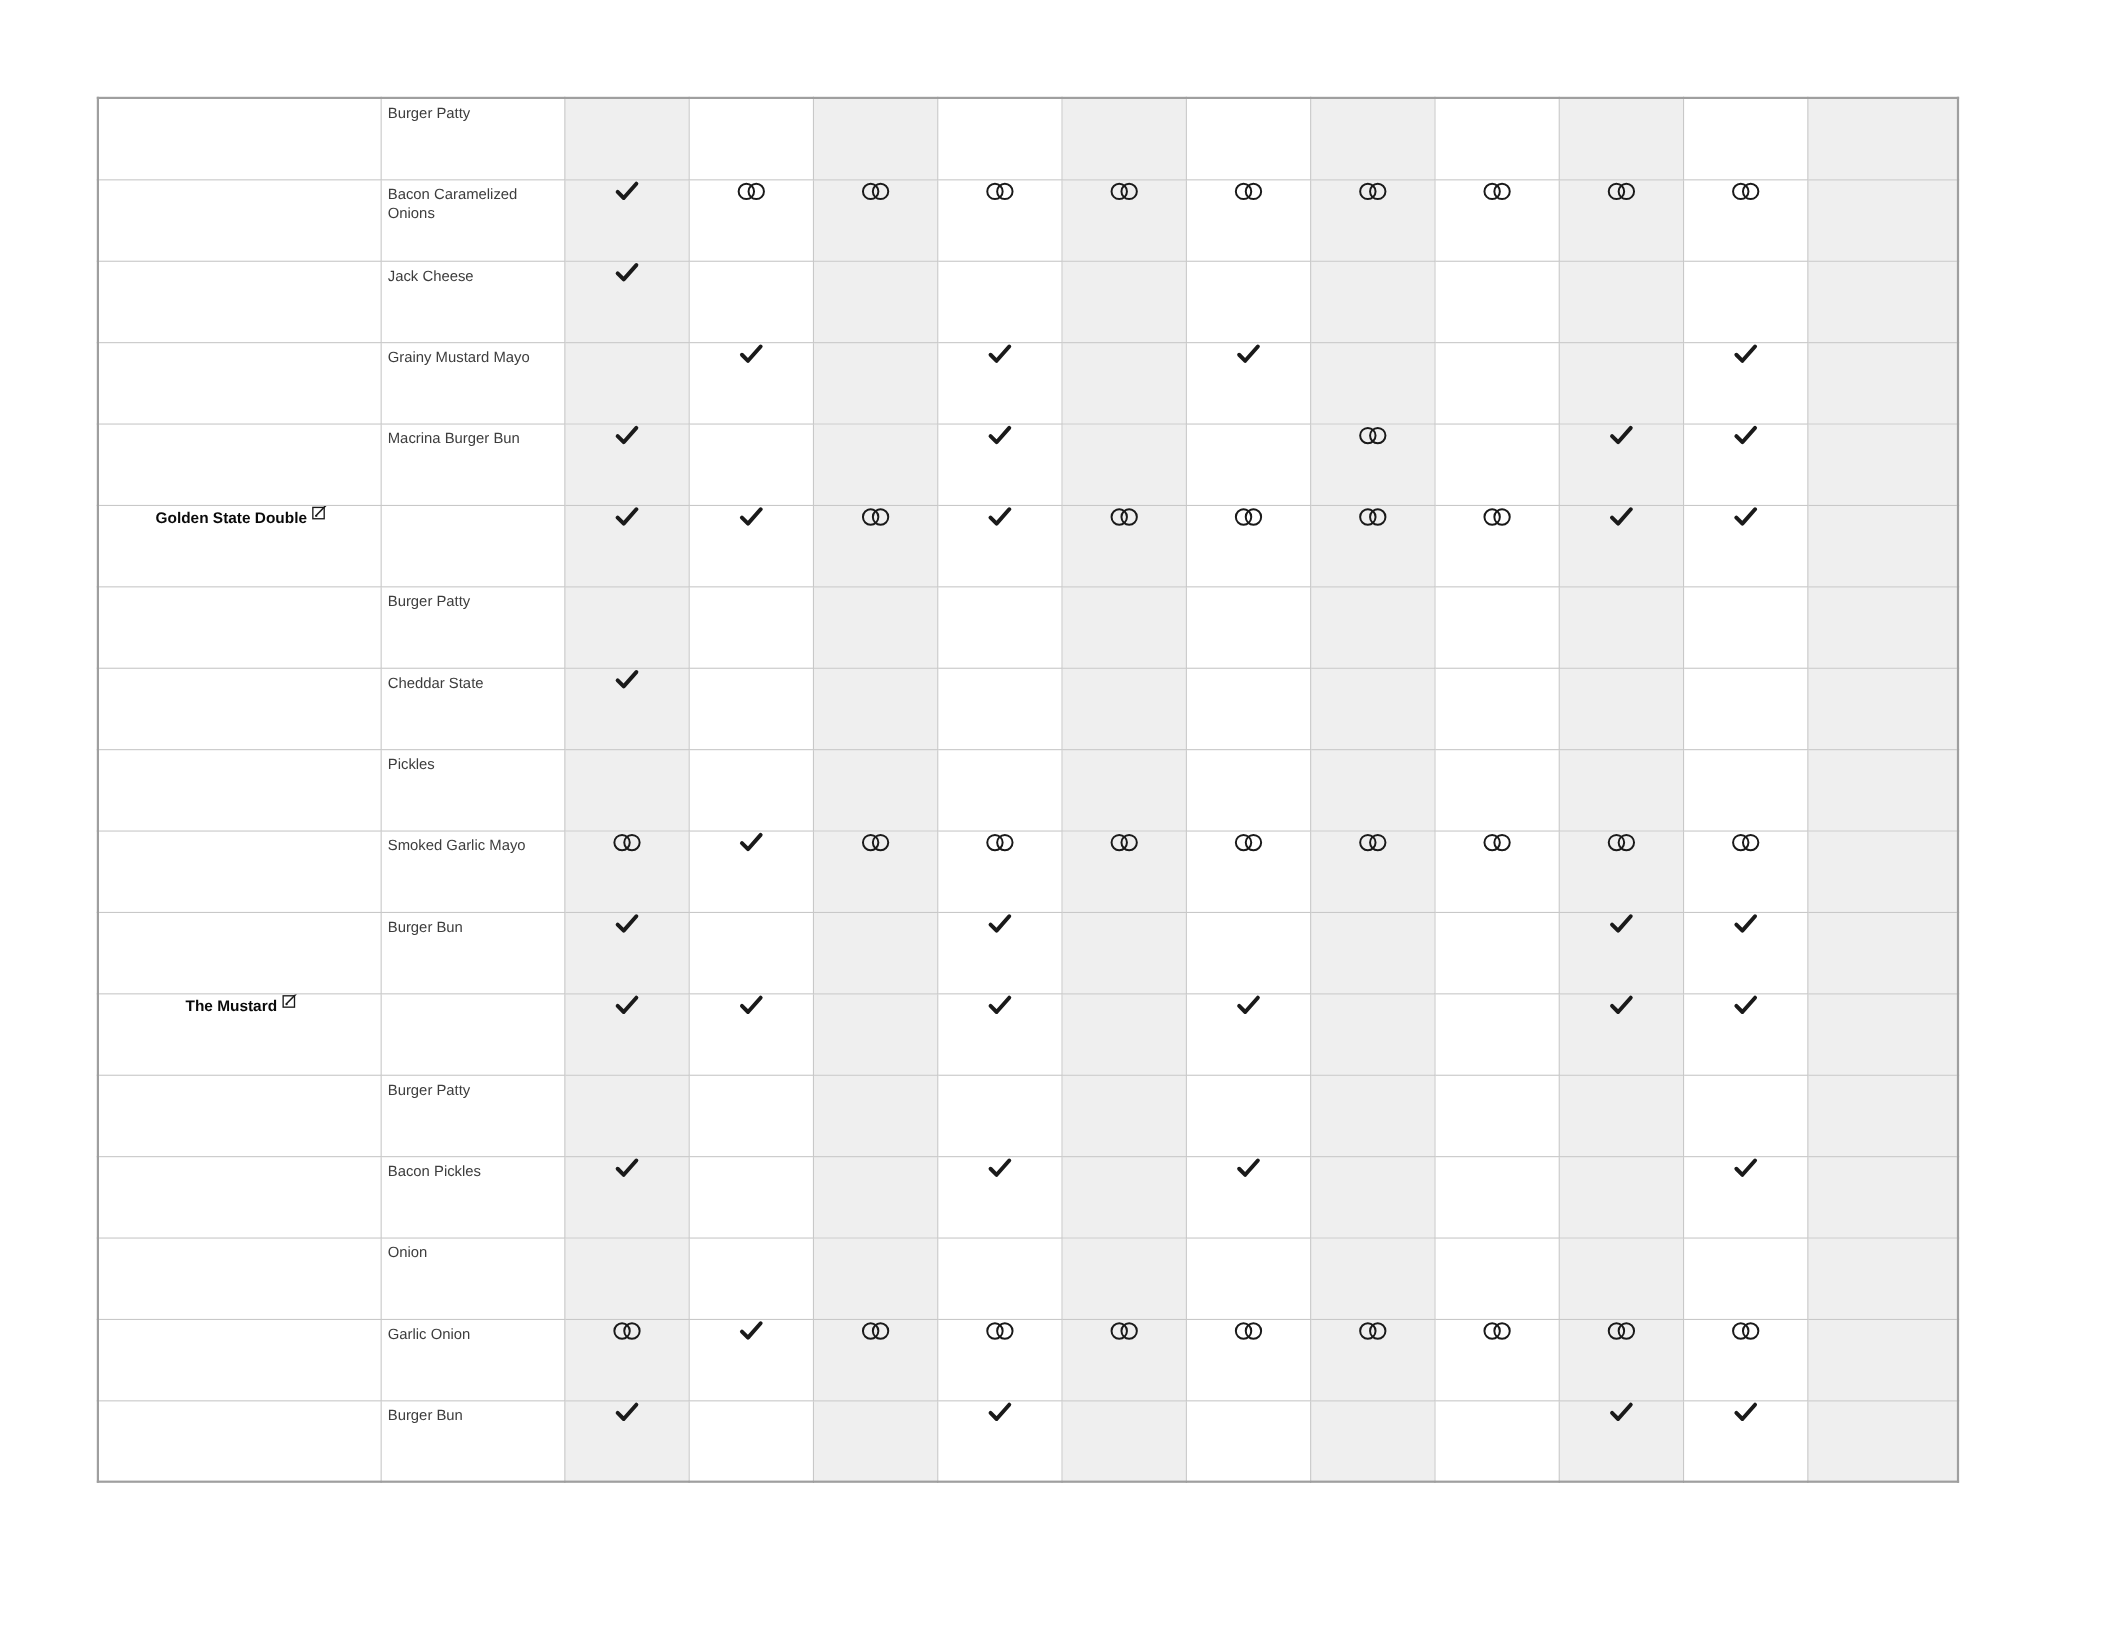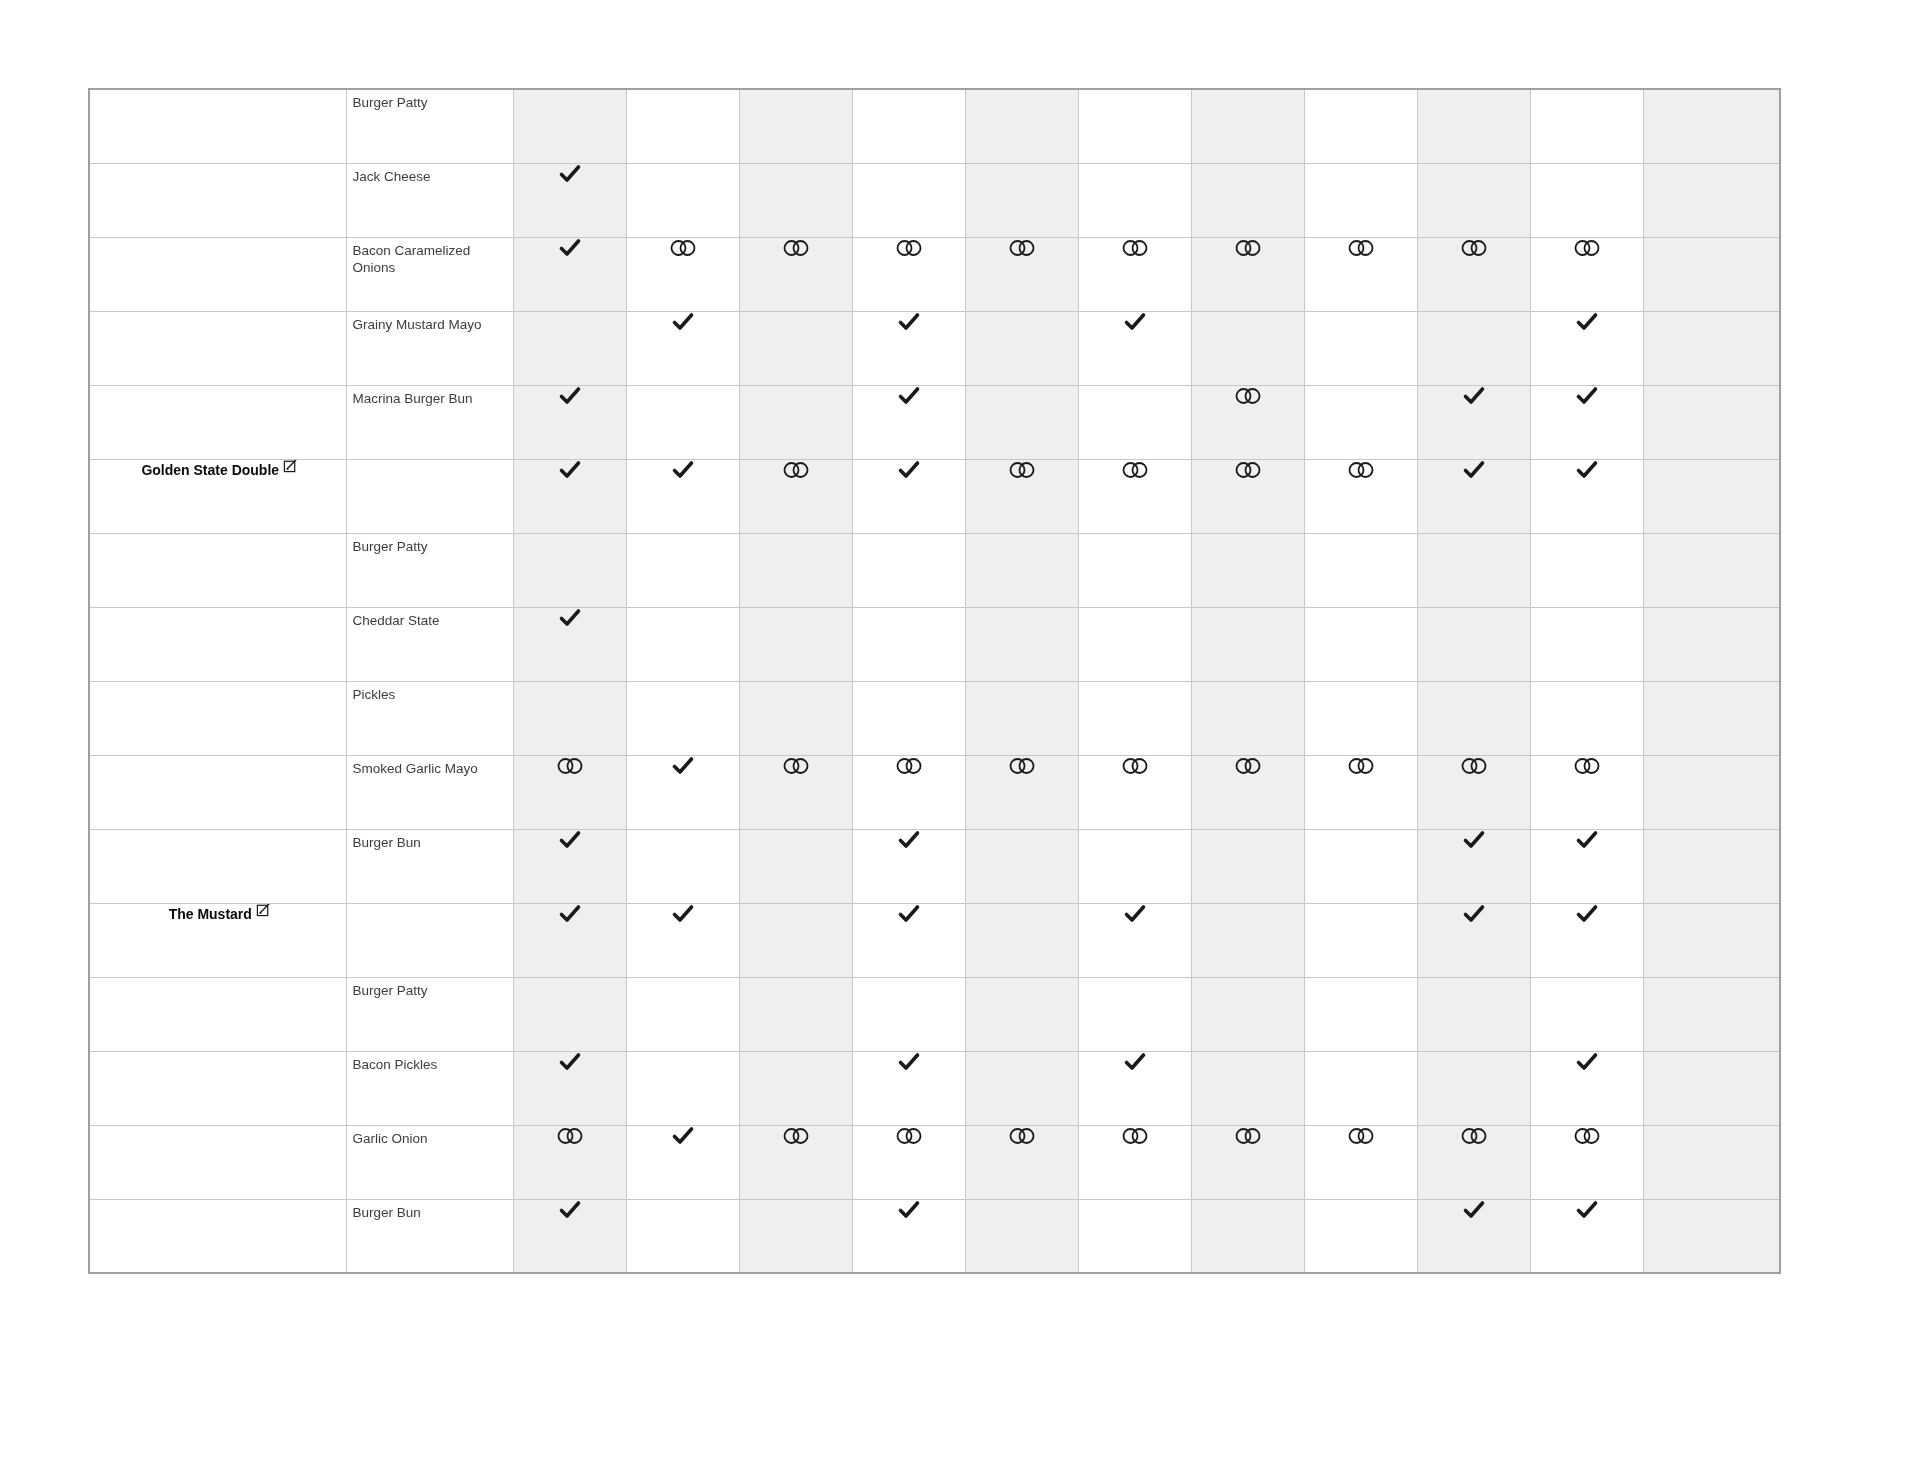--- a/index.html
+++ b/index.html
@@ -96,77 +96,77 @@
           <td class="mark-cell stripe"></td>
           <td class="mark-cell"></td>
           <td class="mark-cell stripe"></td>
           <td class="mark-cell"></td>
           <td class="mark-cell stripe"></td>
           <td class="mark-cell"></td>
           <td class="mark-cell stripe"></td>
         </tr>
         <tr>
           <td class="name-cell"></td>
+          <td class="ingredient-cell"><span>Bacon Caramelized Onions</span></td>
+          <td class="mark-cell stripe"><svg class="mark" width="24" height="19" viewBox="0 0 24 19">
+              <polyline points="3.5,10.5 9,16 20.5,3" fill="none" stroke="#1a1a1a" stroke-width="3.6" stroke-linecap="round" stroke-linejoin="round"></polyline>
+            </svg></td>
+          <td class="mark-cell"><svg class="mark" width="32" height="20" viewBox="0 0 32 20">
+              <circle cx="11.5" cy="10" r="7" fill="none" stroke="#1a1a1a" stroke-width="1.8"></circle>
+              <circle cx="20.5" cy="10" r="7" fill="none" stroke="#1a1a1a" stroke-width="1.8"></circle>
+            </svg></td>
+          <td class="mark-cell stripe"><svg class="mark" width="32" height="20" viewBox="0 0 32 20">
+              <circle cx="11.5" cy="10" r="7" fill="none" stroke="#1a1a1a" stroke-width="1.8"></circle>
+              <circle cx="20.5" cy="10" r="7" fill="none" stroke="#1a1a1a" stroke-width="1.8"></circle>
+            </svg></td>
+          <td class="mark-cell"><svg class="mark" width="32" height="20" viewBox="0 0 32 20">
+              <circle cx="11.5" cy="10" r="7" fill="none" stroke="#1a1a1a" stroke-width="1.8"></circle>
+              <circle cx="20.5" cy="10" r="7" fill="none" stroke="#1a1a1a" stroke-width="1.8"></circle>
+            </svg></td>
+          <td class="mark-cell stripe"><svg class="mark" width="32" height="20" viewBox="0 0 32 20">
+              <circle cx="11.5" cy="10" r="7" fill="none" stroke="#1a1a1a" stroke-width="1.8"></circle>
+              <circle cx="20.5" cy="10" r="7" fill="none" stroke="#1a1a1a" stroke-width="1.8"></circle>
+            </svg></td>
+          <td class="mark-cell"><svg class="mark" width="32" height="20" viewBox="0 0 32 20">
+              <circle cx="11.5" cy="10" r="7" fill="none" stroke="#1a1a1a" stroke-width="1.8"></circle>
+              <circle cx="20.5" cy="10" r="7" fill="none" stroke="#1a1a1a" stroke-width="1.8"></circle>
+            </svg></td>
+          <td class="mark-cell stripe"><svg class="mark" width="32" height="20" viewBox="0 0 32 20">
+              <circle cx="11.5" cy="10" r="7" fill="none" stroke="#1a1a1a" stroke-width="1.8"></circle>
+              <circle cx="20.5" cy="10" r="7" fill="none" stroke="#1a1a1a" stroke-width="1.8"></circle>
+            </svg></td>
+          <td class="mark-cell"><svg class="mark" width="32" height="20" viewBox="0 0 32 20">
+              <circle cx="11.5" cy="10" r="7" fill="none" stroke="#1a1a1a" stroke-width="1.8"></circle>
+              <circle cx="20.5" cy="10" r="7" fill="none" stroke="#1a1a1a" stroke-width="1.8"></circle>
+            </svg></td>
+          <td class="mark-cell stripe"><svg class="mark" width="32" height="20" viewBox="0 0 32 20">
+              <circle cx="11.5" cy="10" r="7" fill="none" stroke="#1a1a1a" stroke-width="1.8"></circle>
+              <circle cx="20.5" cy="10" r="7" fill="none" stroke="#1a1a1a" stroke-width="1.8"></circle>
+            </svg></td>
+          <td class="mark-cell"><svg class="mark" width="32" height="20" viewBox="0 0 32 20">
+              <circle cx="11.5" cy="10" r="7" fill="none" stroke="#1a1a1a" stroke-width="1.8"></circle>
+              <circle cx="20.5" cy="10" r="7" fill="none" stroke="#1a1a1a" stroke-width="1.8"></circle>
+            </svg></td>
+          <td class="mark-cell stripe"></td>
+        </tr>
+        <tr>
+          <td class="name-cell"></td>
           <td class="ingredient-cell"><span>Jack Cheese</span></td>
           <td class="mark-cell stripe"><svg class="mark" width="24" height="19" viewBox="0 0 24 19">
               <polyline points="3.5,10.5 9,16 20.5,3" fill="none" stroke="#1a1a1a" stroke-width="3.6" stroke-linecap="round" stroke-linejoin="round"></polyline>
             </svg></td>
           <td class="mark-cell"></td>
           <td class="mark-cell stripe"></td>
           <td class="mark-cell"></td>
           <td class="mark-cell stripe"></td>
           <td class="mark-cell"></td>
           <td class="mark-cell stripe"></td>
           <td class="mark-cell"></td>
           <td class="mark-cell stripe"></td>
           <td class="mark-cell"></td>
-          <td class="mark-cell stripe"></td>
-        </tr>
-        <tr>
-          <td class="name-cell"></td>
-          <td class="ingredient-cell"><span>Bacon Caramelized Onions</span></td>
-          <td class="mark-cell stripe"><svg class="mark" width="24" height="19" viewBox="0 0 24 19">
-              <polyline points="3.5,10.5 9,16 20.5,3" fill="none" stroke="#1a1a1a" stroke-width="3.6" stroke-linecap="round" stroke-linejoin="round"></polyline>
-            </svg></td>
-          <td class="mark-cell"><svg class="mark" width="32" height="20" viewBox="0 0 32 20">
-              <circle cx="11.5" cy="10" r="7" fill="none" stroke="#1a1a1a" stroke-width="1.8"></circle>
-              <circle cx="20.5" cy="10" r="7" fill="none" stroke="#1a1a1a" stroke-width="1.8"></circle>
-            </svg></td>
-          <td class="mark-cell stripe"><svg class="mark" width="32" height="20" viewBox="0 0 32 20">
-              <circle cx="11.5" cy="10" r="7" fill="none" stroke="#1a1a1a" stroke-width="1.8"></circle>
-              <circle cx="20.5" cy="10" r="7" fill="none" stroke="#1a1a1a" stroke-width="1.8"></circle>
-            </svg></td>
-          <td class="mark-cell"><svg class="mark" width="32" height="20" viewBox="0 0 32 20">
-              <circle cx="11.5" cy="10" r="7" fill="none" stroke="#1a1a1a" stroke-width="1.8"></circle>
-              <circle cx="20.5" cy="10" r="7" fill="none" stroke="#1a1a1a" stroke-width="1.8"></circle>
-            </svg></td>
-          <td class="mark-cell stripe"><svg class="mark" width="32" height="20" viewBox="0 0 32 20">
-              <circle cx="11.5" cy="10" r="7" fill="none" stroke="#1a1a1a" stroke-width="1.8"></circle>
-              <circle cx="20.5" cy="10" r="7" fill="none" stroke="#1a1a1a" stroke-width="1.8"></circle>
-            </svg></td>
-          <td class="mark-cell"><svg class="mark" width="32" height="20" viewBox="0 0 32 20">
-              <circle cx="11.5" cy="10" r="7" fill="none" stroke="#1a1a1a" stroke-width="1.8"></circle>
-              <circle cx="20.5" cy="10" r="7" fill="none" stroke="#1a1a1a" stroke-width="1.8"></circle>
-            </svg></td>
-          <td class="mark-cell stripe"><svg class="mark" width="32" height="20" viewBox="0 0 32 20">
-              <circle cx="11.5" cy="10" r="7" fill="none" stroke="#1a1a1a" stroke-width="1.8"></circle>
-              <circle cx="20.5" cy="10" r="7" fill="none" stroke="#1a1a1a" stroke-width="1.8"></circle>
-            </svg></td>
-          <td class="mark-cell"><svg class="mark" width="32" height="20" viewBox="0 0 32 20">
-              <circle cx="11.5" cy="10" r="7" fill="none" stroke="#1a1a1a" stroke-width="1.8"></circle>
-              <circle cx="20.5" cy="10" r="7" fill="none" stroke="#1a1a1a" stroke-width="1.8"></circle>
-            </svg></td>
-          <td class="mark-cell stripe"><svg class="mark" width="32" height="20" viewBox="0 0 32 20">
-              <circle cx="11.5" cy="10" r="7" fill="none" stroke="#1a1a1a" stroke-width="1.8"></circle>
-              <circle cx="20.5" cy="10" r="7" fill="none" stroke="#1a1a1a" stroke-width="1.8"></circle>
-            </svg></td>
-          <td class="mark-cell"><svg class="mark" width="32" height="20" viewBox="0 0 32 20">
-              <circle cx="11.5" cy="10" r="7" fill="none" stroke="#1a1a1a" stroke-width="1.8"></circle>
-              <circle cx="20.5" cy="10" r="7" fill="none" stroke="#1a1a1a" stroke-width="1.8"></circle>
-            </svg></td>
           <td class="mark-cell stripe"></td>
         </tr>
         <tr>
           <td class="name-cell"></td>
           <td class="ingredient-cell"><span>Grainy Mustard Mayo</span></td>
           <td class="mark-cell stripe"></td>
           <td class="mark-cell"><svg class="mark" width="24" height="19" viewBox="0 0 24 19">
               <polyline points="3.5,10.5 9,16 20.5,3" fill="none" stroke="#1a1a1a" stroke-width="3.6" stroke-linecap="round" stroke-linejoin="round"></polyline>
             </svg></td>
           <td class="mark-cell stripe"></td>
@@ -433,20 +433,35 @@
           <td class="mark-cell stripe"></td>
           <td class="mark-cell"></td>
           <td class="mark-cell stripe"></td>
           <td class="mark-cell"><svg class="mark" width="24" height="19" viewBox="0 0 24 19">
               <polyline points="3.5,10.5 9,16 20.5,3" fill="none" stroke="#1a1a1a" stroke-width="3.6" stroke-linecap="round" stroke-linejoin="round"></polyline>
             </svg></td>
           <td class="mark-cell stripe"></td>
         </tr>
         <tr>
           <td class="name-cell"></td>
+          <td class="ingredient-cell"><span>Onion</span></td>
+          <td class="mark-cell stripe"></td>
+          <td class="mark-cell"></td>
+          <td class="mark-cell stripe"></td>
+          <td class="mark-cell"></td>
+          <td class="mark-cell stripe"></td>
+          <td class="mark-cell"></td>
+          <td class="mark-cell stripe"></td>
+          <td class="mark-cell"></td>
+          <td class="mark-cell stripe"></td>
+          <td class="mark-cell"></td>
+          <td class="mark-cell stripe"></td>
+        </tr>
+        <tr>
+          <td class="name-cell"></td>
           <td class="ingredient-cell"><span>Garlic Onion</span></td>
           <td class="mark-cell stripe"><svg class="mark" width="32" height="20" viewBox="0 0 32 20">
               <circle cx="11.5" cy="10" r="7" fill="none" stroke="#1a1a1a" stroke-width="1.8"></circle>
               <circle cx="20.5" cy="10" r="7" fill="none" stroke="#1a1a1a" stroke-width="1.8"></circle>
             </svg></td>
           <td class="mark-cell"><svg class="mark" width="24" height="19" viewBox="0 0 24 19">
               <polyline points="3.5,10.5 9,16 20.5,3" fill="none" stroke="#1a1a1a" stroke-width="3.6" stroke-linecap="round" stroke-linejoin="round"></polyline>
             </svg></td>
           <td class="mark-cell stripe"><svg class="mark" width="32" height="20" viewBox="0 0 32 20">
               <circle cx="11.5" cy="10" r="7" fill="none" stroke="#1a1a1a" stroke-width="1.8"></circle>

